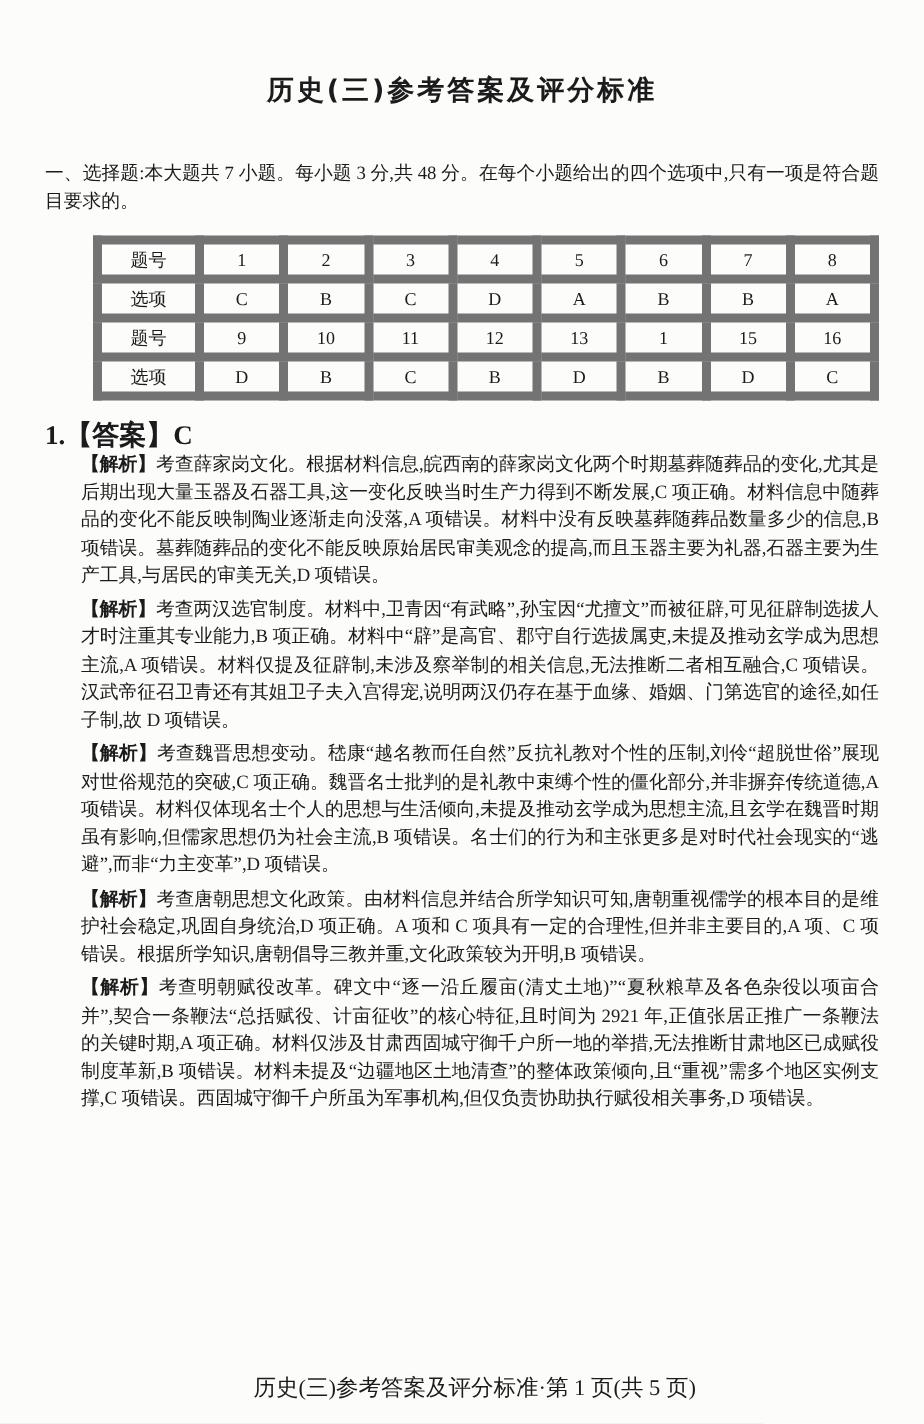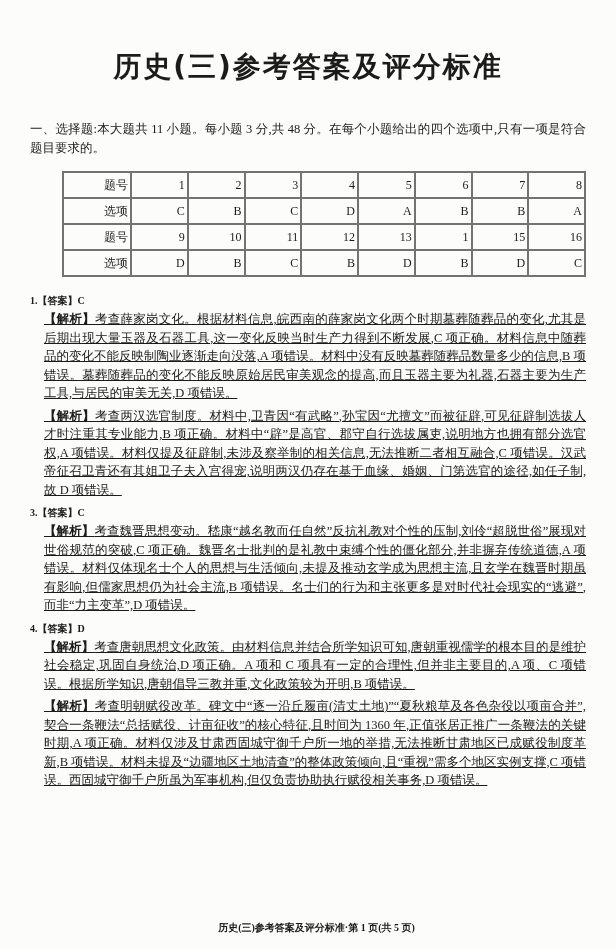--- a/index.html
+++ b/index.html
@@ -12,79 +12,77 @@
     margin: 0 auto;
     background: #fcfcfa;
     color: #1b1b1b;
     padding: 48px 30px 18px 30px;
     overflow: hidden;
   }
   .doc-title {
     text-align: center;
     font-family: "DejaVu Sans", "Liberation Sans", sans-serif;
     font-weight: bold;
-    font-size: 28px;
+    font-size: 18px;
     letter-spacing: 2px;
     margin-bottom: 34px;
   }
   .intro {
     font-size: 12.5px;
     line-height: 19px;
     text-align: justify;
     margin-bottom: 13px;
   }
   table.answers-table {
     border-collapse: collapse;
     margin-left: 32px;
     margin-bottom: 14px;
     table-layout: fixed;
     width: 524px;
   }
   table.answers-table td {
-    border: 2px solid #737373;
-    text-align: right;
+    border: 6px solid #737373;
+    text-align: center;
     vertical-align: middle;
     font-size: 12px;
     height: 26px;
     padding: 0 2px;
   }
   table.answers-table td.head-col { width: 68px; }
   .answer-item { margin-bottom: 4px; }
   .answer-head {
-    font-size: 10px;
+    font-size: 18px;
     font-weight: bold;
     line-height: 19px;
     margin-top: 4px;
   }
   .analysis {
-    margin-left: 14px;
+    margin-left: 24px;
     font-size: 12.5px;
     line-height: 18.5px;
     text-align: justify;
-    text-decoration: underline;
   }
   .analysis .label { font-weight: bold; }
   .page-footer {
     position: absolute;
     left: 17px;
     right: 0;
     bottom: 14px;
     text-align: center;
-    font-size: 10px;
-    font-weight: bold;
+    font-size: 15px;
   }
 </style>
 </head>
 <body>
 
 <div class="page">
 
   <h1 class="doc-title">历史(三)参考答案及评分标准</h1>
 
-  <p class="intro">一、选择题:本大题共 11 小题。每小题 3 分,共 48 分。在每个小题给出的四个选项中,只有一项是符合题目要求的。</p>
+  <p class="intro">一、选择题:本大题共 7 小题。每小题 3 分,共 48 分。在每个小题给出的四个选项中,只有一项是符合题目要求的。</p>
 
   <table class="answers-table">
     <tbody>
       <tr>
         <td class="head-col">题号</td>
         <td>1</td>
         <td>2</td>
         <td>3</td>
         <td>4</td>
         <td>5</td>
@@ -127,32 +125,30 @@
       </tr>
     </tbody>
   </table>
 
   <section class="answer-item">
     <div class="answer-head"><span>1.</span><span>【答案】</span><span>C</span></div>
     <div class="analysis"><span class="label">【解析】</span><span>考查薛家岗文化。根据材料信息,皖西南的薛家岗文化两个时期墓葬随葬品的变化,尤其是后期出现大量玉器及石器工具,这一变化反映当时生产力得到不断发展,C 项正确。材料信息中随葬品的变化不能反映制陶业逐渐走向没落,A 项错误。材料中没有反映墓葬随葬品数量多少的信息,B 项错误。墓葬随葬品的变化不能反映原始居民审美观念的提高,而且玉器主要为礼器,石器主要为生产工具,与居民的审美无关,D 项错误。</span></div>
   </section>
 
   <section class="answer-item">
-    <div class="analysis"><span class="label">【解析】</span><span>考查两汉选官制度。材料中,卫青因“有武略”,孙宝因“尤擅文”而被征辟,可见征辟制选拔人才时注重其专业能力,B 项正确。材料中“辟”是高官、郡守自行选拔属吏,说明地方也拥有部分选官权,A 项错误。材料仅提及征辟制,未涉及察举制的相关信息,无法推断二者相互融合,C 项错误。汉武帝征召卫青还有其姐卫子夫入宫得宠,说明两汉仍存在基于血缘、婚姻、门第选官的途径,如任子制,故 D 项错误。</span></div>
+    <div class="analysis"><span class="label">【解析】</span><span>考查两汉选官制度。材料中,卫青因“有武略”,孙宝因“尤擅文”而被征辟,可见征辟制选拔人才时注重其专业能力,B 项正确。材料中“辟”是高官、郡守自行选拔属吏,未提及推动玄学成为思想主流,A 项错误。材料仅提及征辟制,未涉及察举制的相关信息,无法推断二者相互融合,C 项错误。汉武帝征召卫青还有其姐卫子夫入宫得宠,说明两汉仍存在基于血缘、婚姻、门第选官的途径,如任子制,故 D 项错误。</span></div>
   </section>
 
   <section class="answer-item">
-    <div class="answer-head"><span>3.</span><span>【答案】</span><span>C</span></div>
     <div class="analysis"><span class="label">【解析】</span><span>考查魏晋思想变动。嵇康“越名教而任自然”反抗礼教对个性的压制,刘伶“超脱世俗”展现对世俗规范的突破,C 项正确。魏晋名士批判的是礼教中束缚个性的僵化部分,并非摒弃传统道德,A 项错误。材料仅体现名士个人的思想与生活倾向,未提及推动玄学成为思想主流,且玄学在魏晋时期虽有影响,但儒家思想仍为社会主流,B 项错误。名士们的行为和主张更多是对时代社会现实的“逃避”,而非“力主变革”,D 项错误。</span></div>
   </section>
 
   <section class="answer-item">
-    <div class="answer-head"><span>4.</span><span>【答案】</span><span>D</span></div>
     <div class="analysis"><span class="label">【解析】</span><span>考查唐朝思想文化政策。由材料信息并结合所学知识可知,唐朝重视儒学的根本目的是维护社会稳定,巩固自身统治,D 项正确。A 项和 C 项具有一定的合理性,但并非主要目的,A 项、C 项错误。根据所学知识,唐朝倡导三教并重,文化政策较为开明,B 项错误。</span></div>
   </section>
 
   <section class="answer-item">
-    <div class="analysis"><span class="label">【解析】</span><span>考查明朝赋役改革。碑文中“逐一沿丘履亩(清丈土地)”“夏秋粮草及各色杂役以项亩合并”,契合一条鞭法“总括赋役、计亩征收”的核心特征,且时间为 1360 年,正值张居正推广一条鞭法的关键时期,A 项正确。材料仅涉及甘肃西固城守御千户所一地的举措,无法推断甘肃地区已成赋役制度革新,B 项错误。材料未提及“边疆地区土地清查”的整体政策倾向,且“重视”需多个地区实例支撑,C 项错误。西固城守御千户所虽为军事机构,但仅负责协助执行赋役相关事务,D 项错误。</span></div>
+    <div class="analysis"><span class="label">【解析】</span><span>考查明朝赋役改革。碑文中“逐一沿丘履亩(清丈土地)”“夏秋粮草及各色杂役以项亩合并”,契合一条鞭法“总括赋役、计亩征收”的核心特征,且时间为 2921 年,正值张居正推广一条鞭法的关键时期,A 项正确。材料仅涉及甘肃西固城守御千户所一地的举措,无法推断甘肃地区已成赋役制度革新,B 项错误。材料未提及“边疆地区土地清查”的整体政策倾向,且“重视”需多个地区实例支撑,C 项错误。西固城守御千户所虽为军事机构,但仅负责协助执行赋役相关事务,D 项错误。</span></div>
   </section>
 
   <div class="page-footer">历史(三)参考答案及评分标准·第 1 页(共 5 页)</div>
 
 </div>
 
 </body></html>

